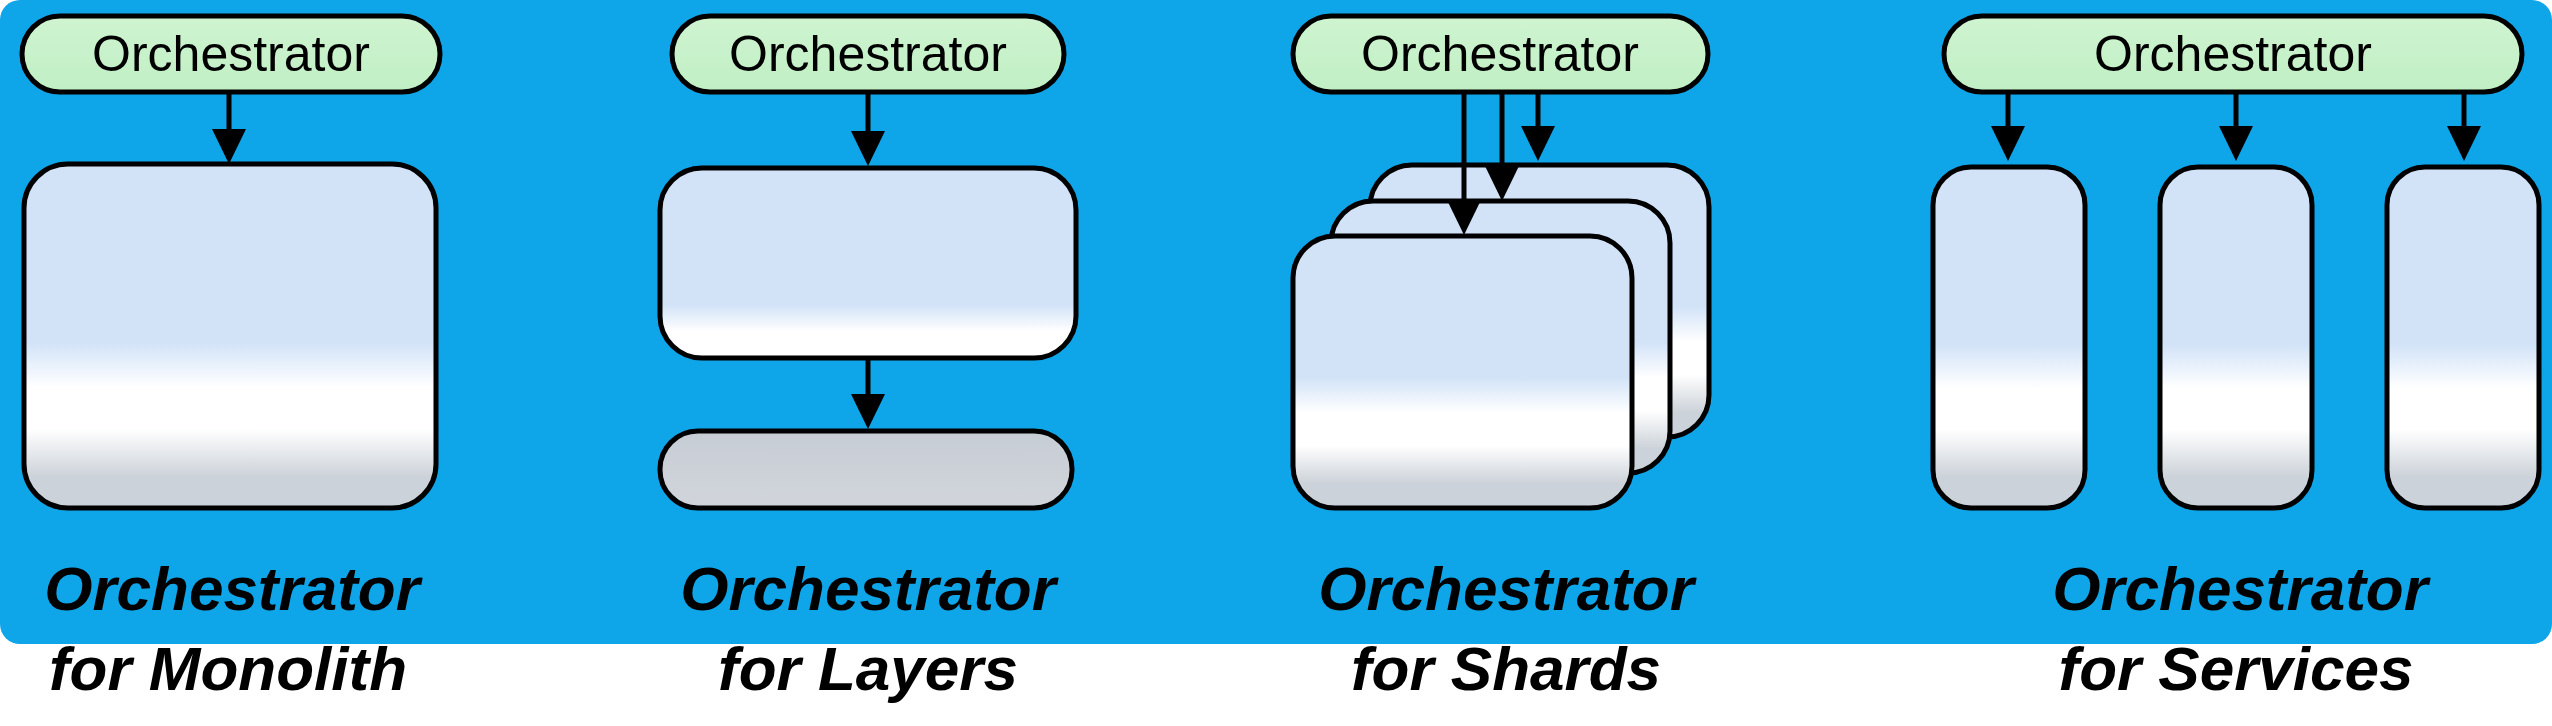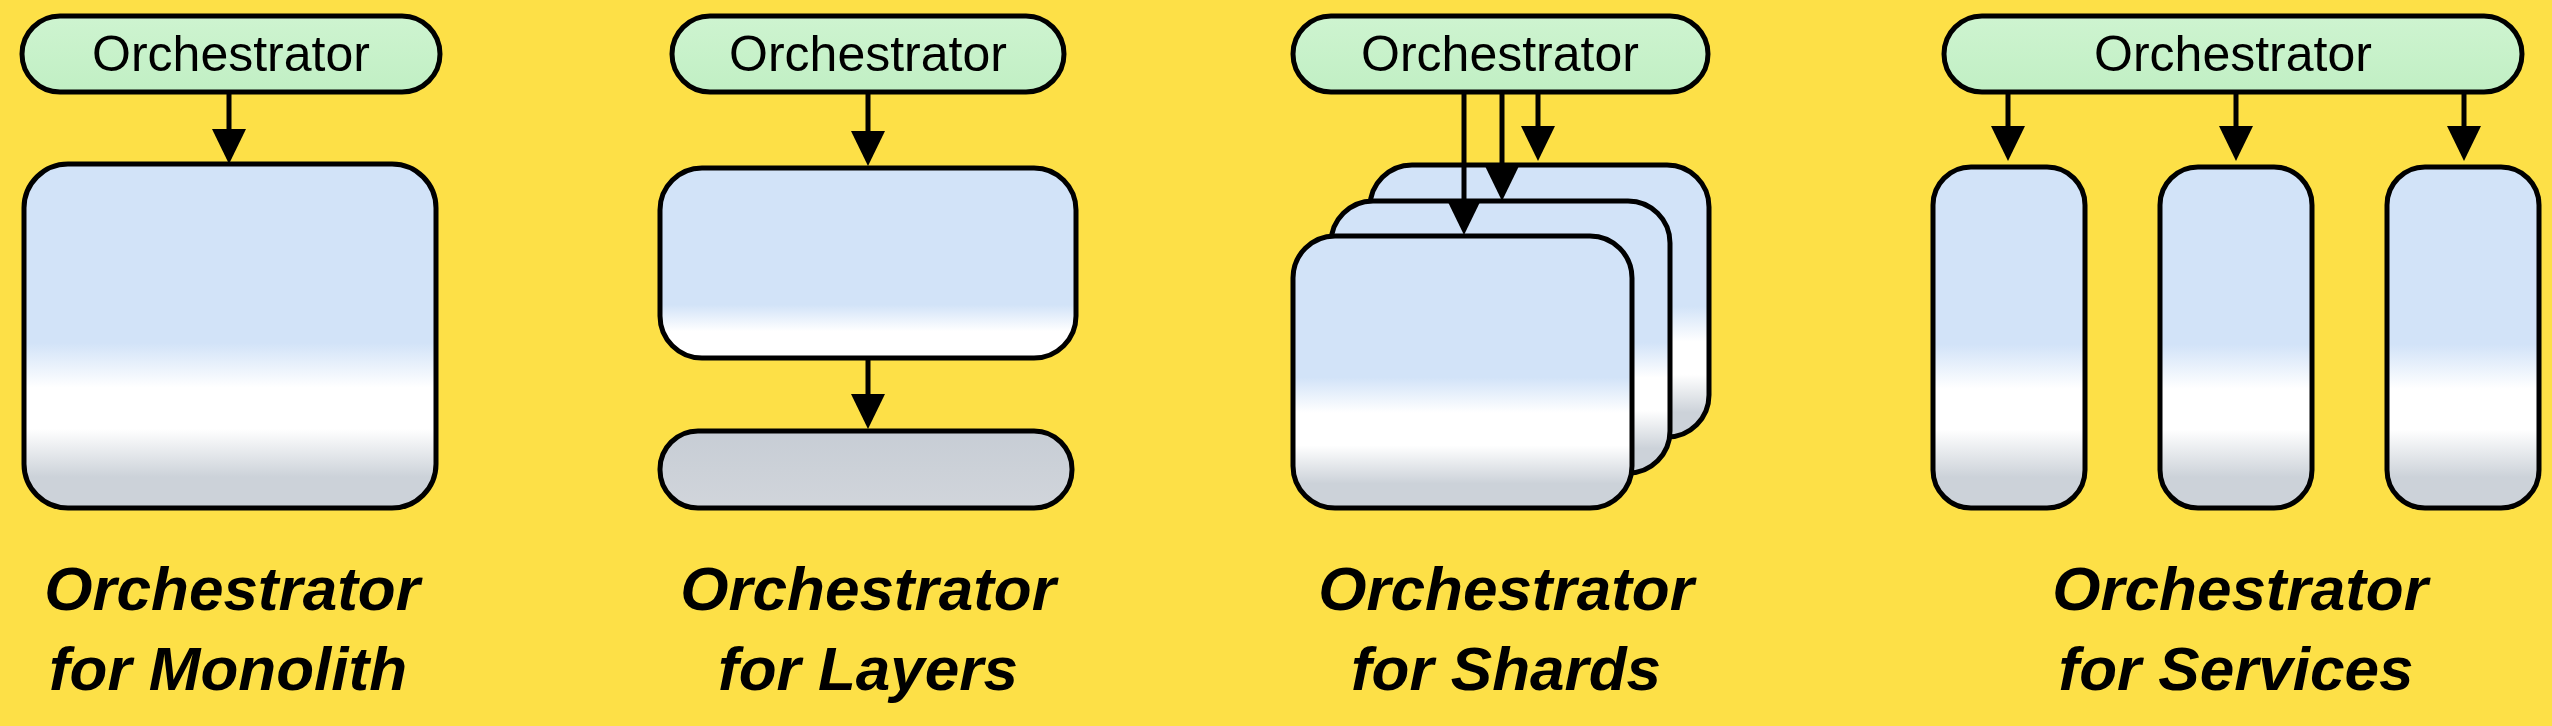--- a/index.html
+++ b/index.html
@@ -7,22 +7,23 @@
     padding: 0;
     background: #ffffff;
     width: 2552px;
     height: 726px;
     overflow: hidden;
     font-family: "Liberation Sans", "DejaVu Sans", sans-serif;
   }
   #diagram-root {
     position: relative;
     width: 2552px;
-    height: 726px;
-    background: #fde047;
+    height: 644px;
+    background: #0ea5e9;
+    border-radius: 20px;
   }
   svg { display: block; }
   .outline {
     stroke: #000000;
     stroke-width: 5;
   }
   .arrow-line {
     stroke: #000000;
     stroke-width: 5;
     fill: none;

